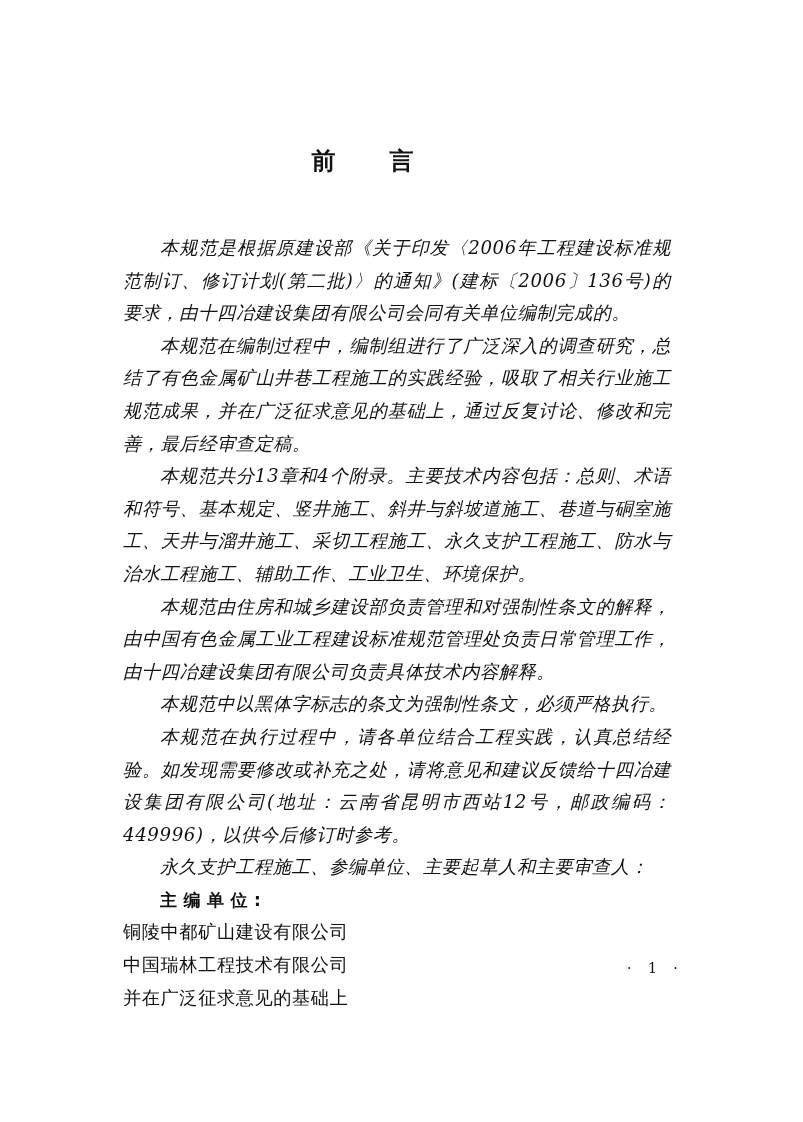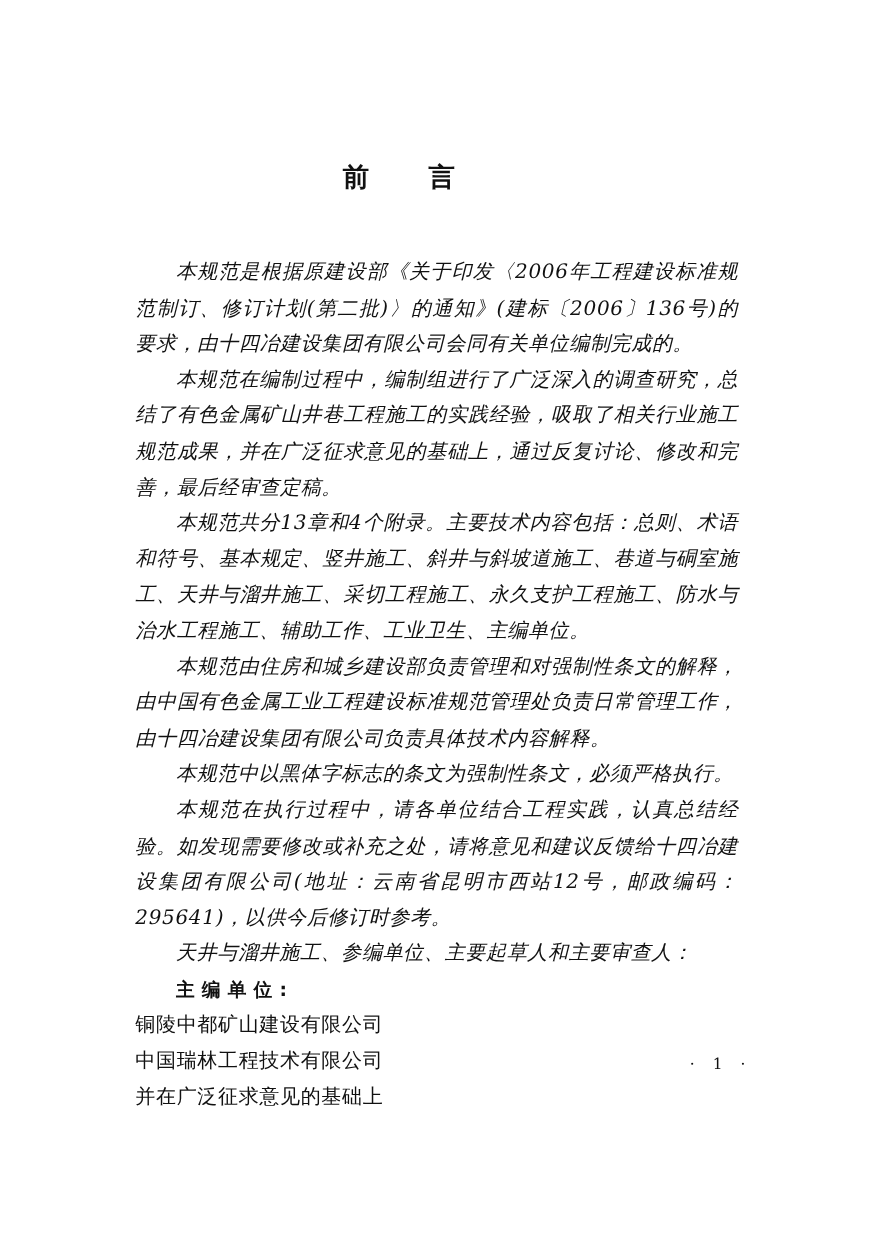--- a/index.html
+++ b/index.html
@@ -72,25 +72,25 @@
     }
   </style>
 </head>
 <body>
 
 <div class="page-title">前言</div>
 
 <div class="body-text">
   <p class="para">本规范是根据原建设部《关于印发〈2006年工程建设标准规范制订、修订计划(第二批)〉的通知》(建标〔2006〕136号)的要求，由十四冶建设集团有限公司会同有关单位编制完成的。</p>
   <p class="para">本规范在编制过程中，编制组进行了广泛深入的调查研究，总结了有色金属矿山井巷工程施工的实践经验，吸取了相关行业施工规范成果，并在广泛征求意见的基础上，通过反复讨论、修改和完善，最后经审查定稿。</p>
-  <p class="para">本规范共分13章和4个附录。主要技术内容包括：总则、术语和符号、基本规定、竖井施工、斜井与斜坡道施工、巷道与硐室施工、天井与溜井施工、采切工程施工、永久支护工程施工、防水与治水工程施工、辅助工作、工业卫生、主编单位。</p>
+  <p class="para">本规范共分13章和4个附录。主要技术内容包括：总则、术语和符号、基本规定、竖井施工、斜井与斜坡道施工、巷道与硐室施工、天井与溜井施工、采切工程施工、永久支护工程施工、防水与治水工程施工、辅助工作、工业卫生、环境保护。</p>
   <p class="para">本规范由住房和城乡建设部负责管理和对强制性条文的解释，由中国有色金属工业工程建设标准规范管理处负责日常管理工作，由十四冶建设集团有限公司负责具体技术内容解释。</p>
   <p class="para">本规范中以黑体字标志的条文为强制性条文，必须严格执行。</p>
-  <p class="para">本规范在执行过程中，请各单位结合工程实践，认真总结经验。如发现需要修改或补充之处，请将意见和建议反馈给十四冶建设集团有限公司(地址：云南省昆明市西站12号，邮政编码：295641)，以供今后修订时参考。</p>
-  <p class="para">天井与溜井施工、参编单位、主要起草人和主要审查人：</p>
+  <p class="para">本规范在执行过程中，请各单位结合工程实践，认真总结经验。如发现需要修改或补充之处，请将意见和建议反馈给十四冶建设集团有限公司(地址：云南省昆明市西站12号，邮政编码：449996)，以供今后修订时参考。</p>
+  <p class="para">永久支护工程施工、参编单位、主要起草人和主要审查人：</p>
 
   <div class="list-row">
     <span class="list-label">主编单位:</span>
   </div>
 
   <div class="list-row">
     <div class="list-values">
       <span>铜陵中都矿山建设有限公司</span>
       <span>中国瑞林工程技术有限公司</span>
       <span>并在广泛征求意见的基础上</span>

